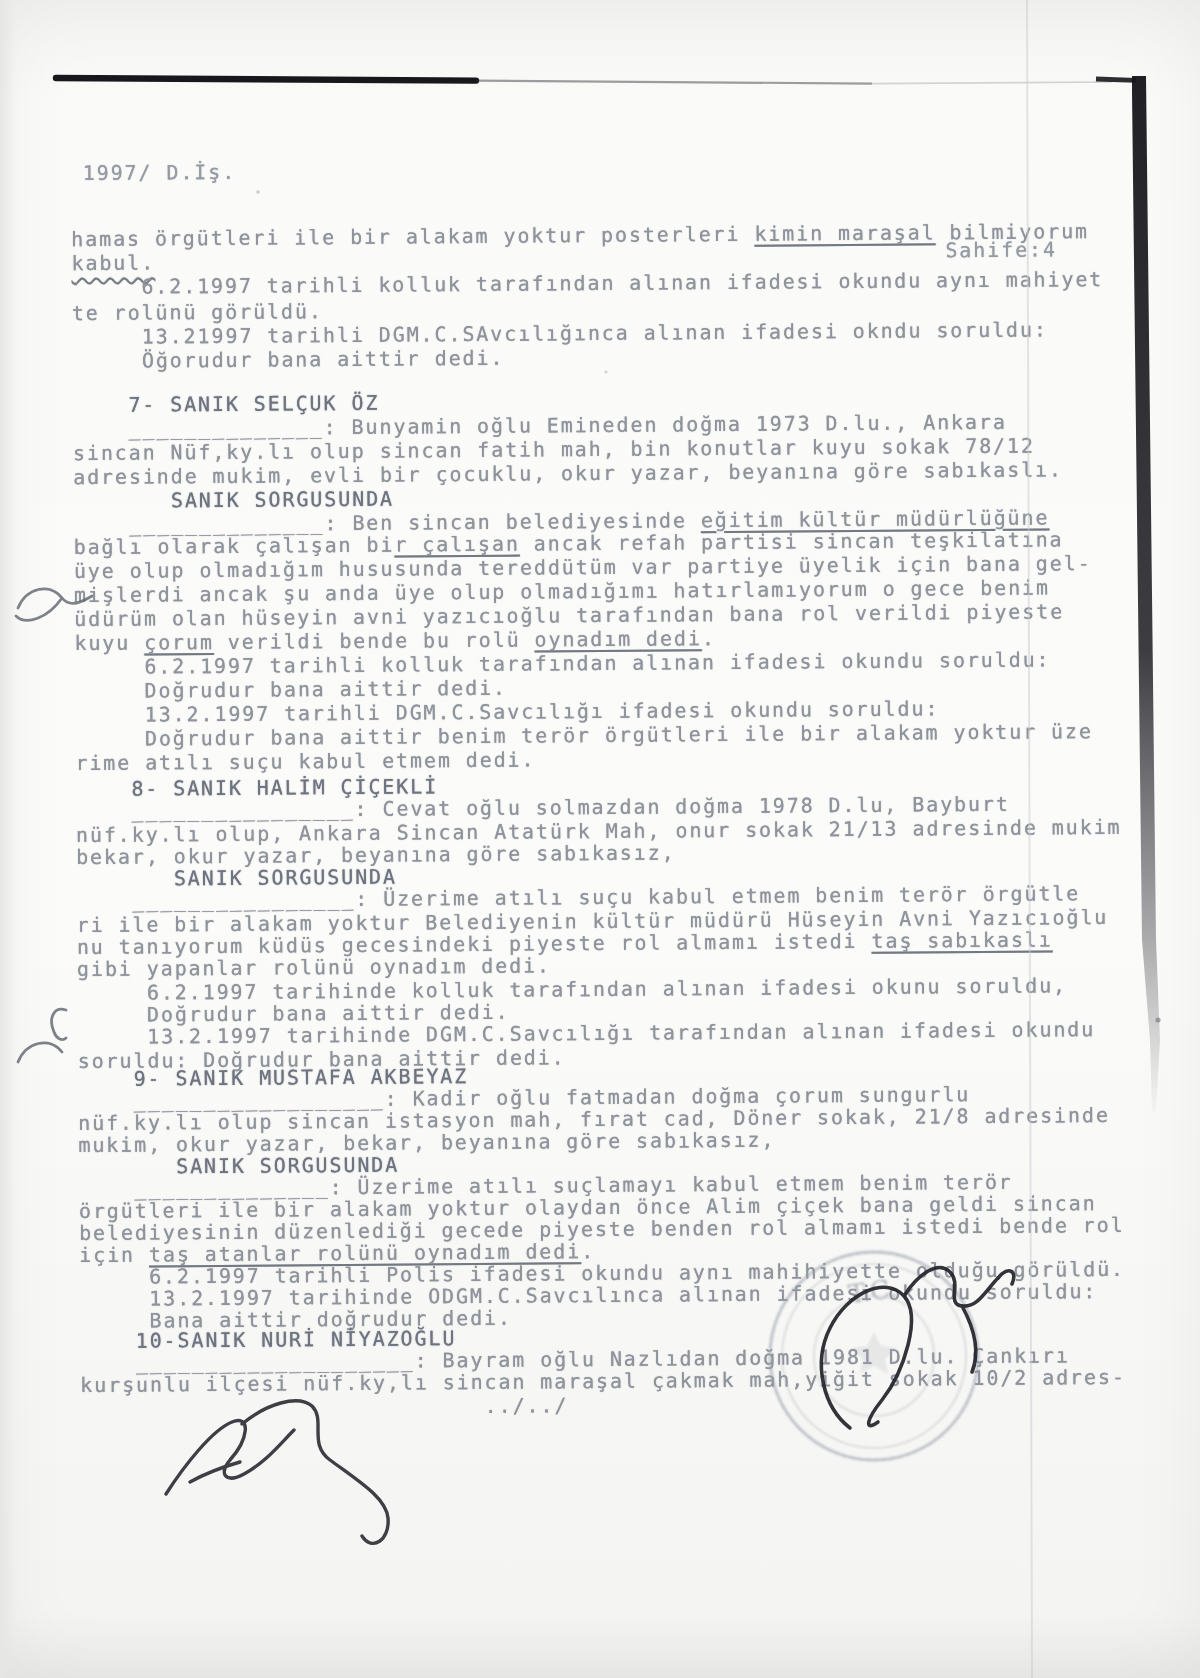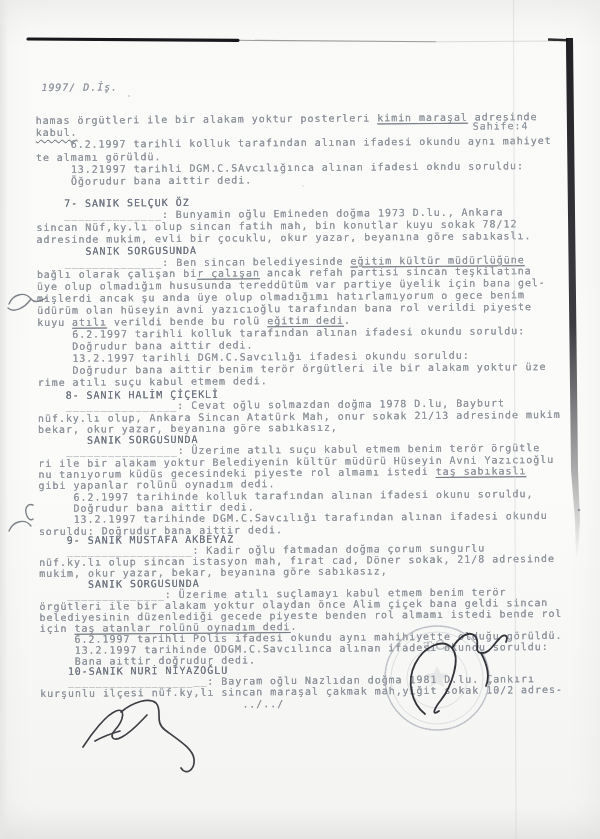--- a/index.html
+++ b/index.html
@@ -8,21 +8,21 @@
         box-shadow:inset 0 0 40px rgba(0,0,0,0.05);
         font-family:"DejaVu Sans Mono",monospace;}
   .page::before{content:"";position:absolute;left:0;top:0;bottom:0;width:8px;
         background:linear-gradient(90deg,#e6e6e4,rgba(230,230,228,0));pointer-events:none;}
   #doc{position:absolute;inset:0;transform:rotate(-0.45deg);transform-origin:300px 420px;}
   .blk{position:absolute;left:38px;width:530px;
        font-size:10px;letter-spacing:0.95px;color:#8e939c;
        text-shadow:0 0 0.5px rgba(127,133,141,0.85);}
   .tl{white-space:pre;}
   #hdr{top:80px;color:#959ba5;}
-  .hl{padding-left:6px;font-style:italic;}
+  .hl{padding-left:6px;}
   .hr{position:absolute;left:437px;top:-2px;margin-top:44px;}
   #b1{top:113px;line-height:12.2px;}
   #s7{top:196px;line-height:11.9px;}
   #s8{top:388px;line-height:11.3px;}
   #s9{top:533px;line-height:11.0px;}
   #s10{top:664px;line-height:11.2px;}
   .s-underline{text-decoration:underline;text-decoration-color:rgba(108,114,124,0.8);
        text-underline-offset:2px;text-decoration-thickness:1px;}
   .s-wavy{text-decoration:underline wavy rgba(108,114,124,0.8);
        text-underline-offset:2.5px;text-decoration-thickness:0.8px;}
@@ -34,39 +34,39 @@
 <body>
 
 <div class="page">
 
   <div id="doc">
     <div class="blk" id="hdr">
       <span class="hl">1997/    D.İş.</span>
       <span class="hr">Sahife:4</span>
     </div>
     <div class="blk" id="b1">
-        <div class="tl"><span>hamas örgütleri ile bir alakam yoktur posterleri </span><span class="s-underline">kimin maraşal</span><span> adresinde</span></div>
+        <div class="tl"><span>hamas örgütleri ile bir alakam yoktur posterleri </span><span class="s-underline">kimin maraşal</span><span> bilmiyorum</span></div>
         <div class="tl"><span class="s-wavy">kabul.</span></div>
         <div class="tl"><span>     6.2.1997 tarihli kolluk tarafından alınan ifadesi okundu aynı mahiyet</span></div>
-        <div class="tl"><span>te almamı görüldü.</span></div>
+        <div class="tl"><span>te rolünü görüldü.</span></div>
         <div class="tl"><span>     13.21997 tarihli DGM.C.SAvcılığınca alınan ifadesi okndu soruldu:</span></div>
         <div class="tl"><span>     Öğorudur bana aittir dedi.</span></div>
       </div>
     <div class="blk" id="s7">
         <div class="tl"><span class="s-dark">    7- SANIK SELÇUK ÖZ</span></div>
         <div class="tl"><span>    ______________: Bunyamin oğlu Emineden doğma 1973 D.lu., Ankara</span></div>
         <div class="tl"><span>sincan Nüf,ky.lı olup sincan fatih mah, bin konutlar kuyu sokak 78/12</span></div>
         <div class="tl"><span>adresinde mukim, evli bir çocuklu, okur yazar, beyanına göre sabıkaslı.</span></div>
         <div class="tl"><span class="s-dark">       SANIK SORGUSUNDA</span></div>
         <div class="tl"><span>    ______________: Ben sincan belediyesinde </span><span class="s-underline">eğitim kültür müdürlüğüne</span></div>
         <div class="tl"><span>bağlı olarak çalışan bi</span><span class="s-underline">r çalışan</span><span> ancak refah partisi sincan teşkilatına</span></div>
         <div class="tl"><span>üye olup olmadığım hususunda tereddütüm var partiye üyelik için bana gel-</span></div>
         <div class="tl"><span>mişlerdi ancak şu anda üye olup olmadığımı hatırlamıyorum o gece benim</span></div>
         <div class="tl"><span>üdürüm olan hüseyin avni yazıcıoğlu tarafından bana rol verildi piyeste</span></div>
-        <div class="tl"><span>kuyu </span><span class="s-underline">atılı</span><span> verildi bende bu rolü </span><span class="s-underline">eğitim dedi</span><span>.</span></div>
+        <div class="tl"><span>kuyu </span><span class="s-underline">çorum</span><span> verildi bende bu rolü </span><span class="s-underline">oynadım dedi</span><span>.</span></div>
         <div class="tl"><span>     6.2.1997 tarihli kolluk tarafından alınan ifadesi okundu soruldu:</span></div>
         <div class="tl"><span>     Doğrudur bana aittir dedi.</span></div>
         <div class="tl"><span>     13.2.1997 tarihli DGM.C.Savcılığı ifadesi okundu soruldu:</span></div>
         <div class="tl"><span>     Doğrudur bana aittir benim terör örgütleri ile bir alakam yoktur üze</span></div>
         <div class="tl"><span>rime atılı suçu kabul etmem dedi.</span></div>
       </div>
     <div class="blk" id="s8">
         <div class="tl"><span class="s-dark">    8- SANIK HALİM ÇİÇEKLİ</span></div>
         <div class="tl"><span>    ________________: Cevat oğlu solmazdan doğma 1978 D.lu, Bayburt</span></div>
         <div class="tl"><span>nüf.ky.lı olup, Ankara Sincan Atatürk Mah, onur sokak 21/13 adresinde mukim</span></div>

